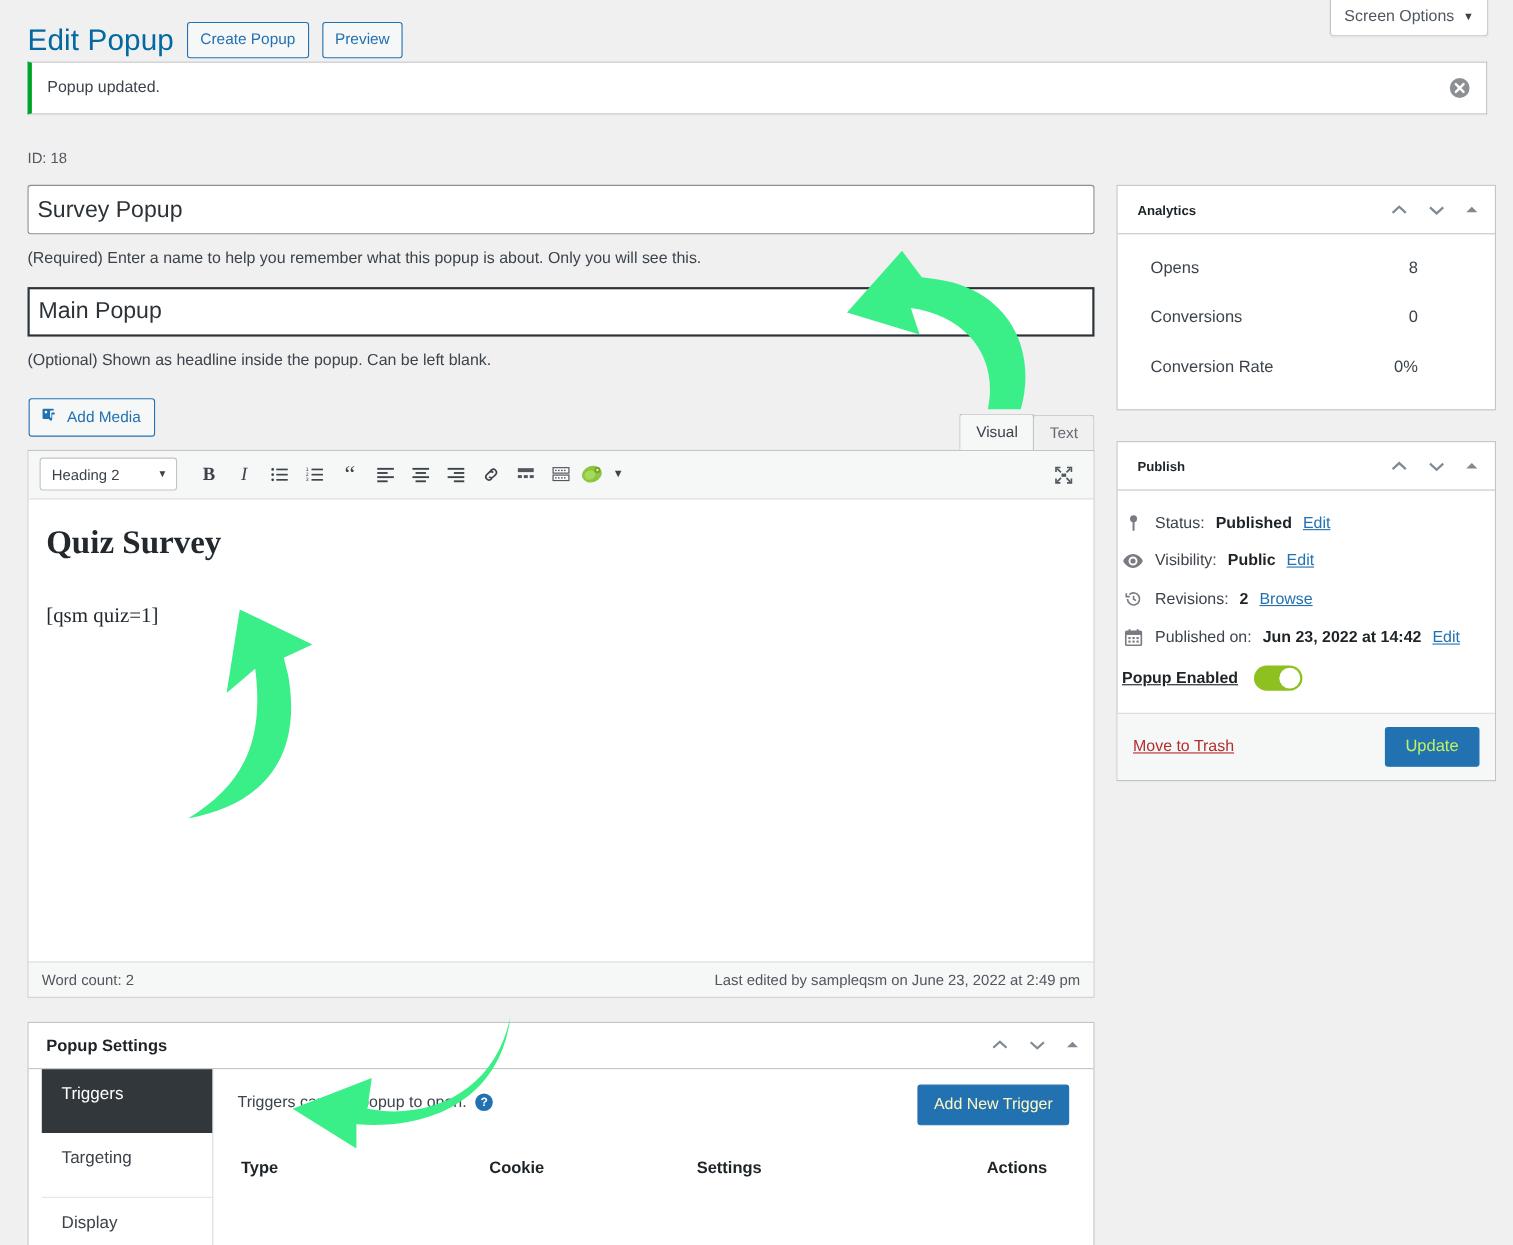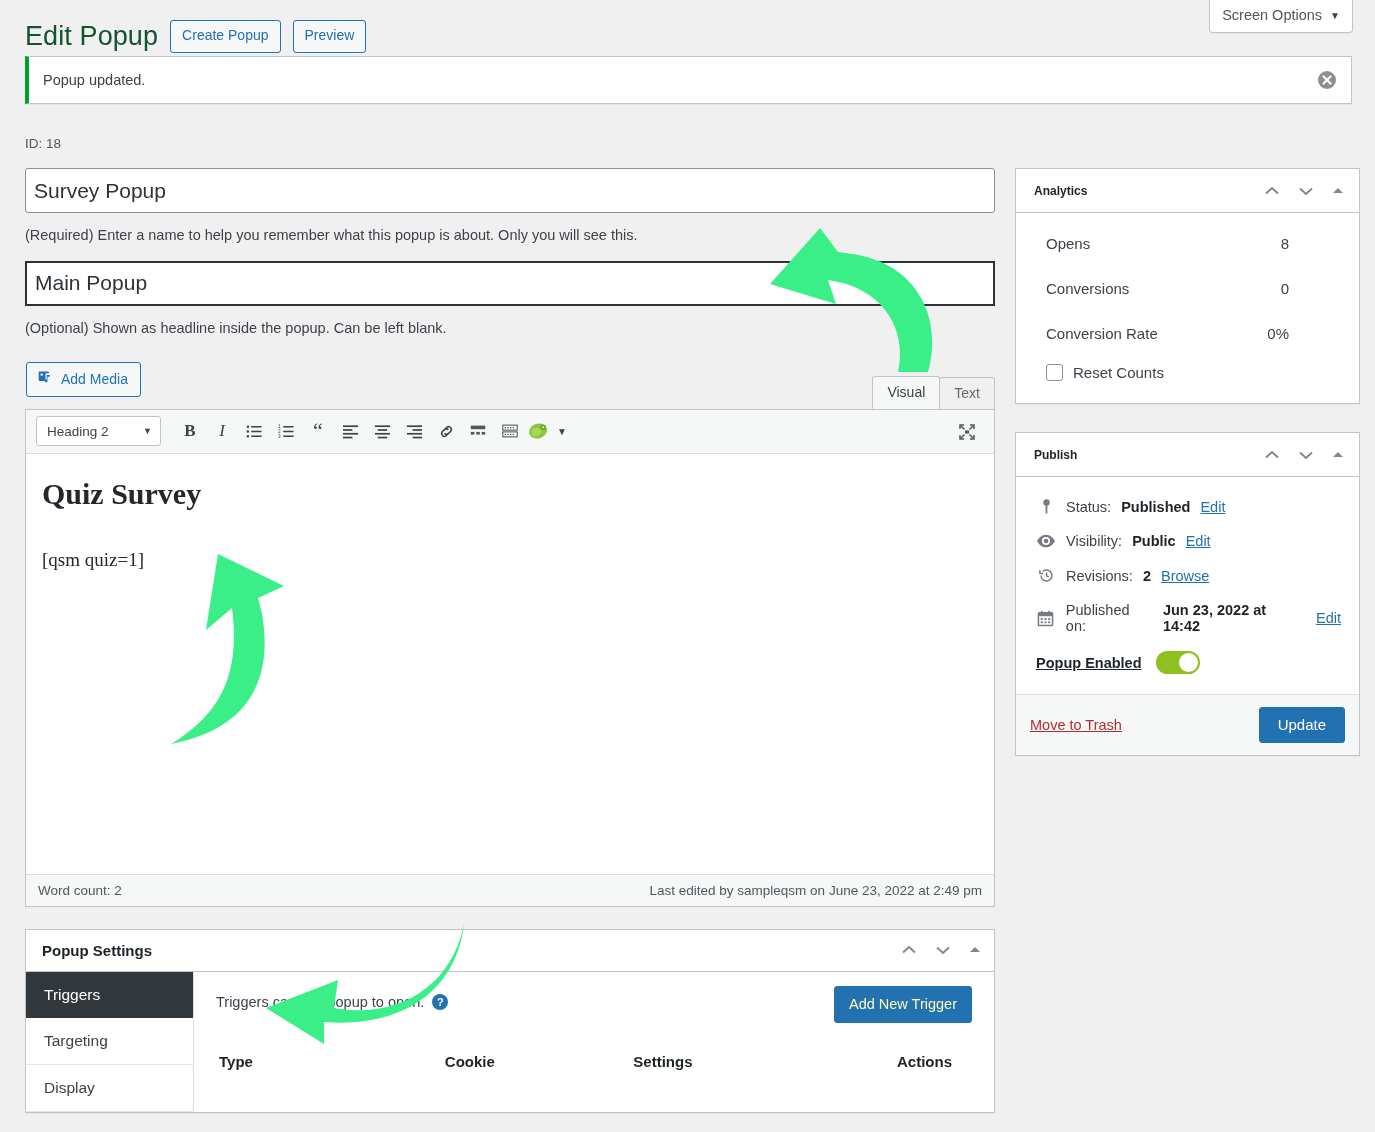--- a/index.html
+++ b/index.html
@@ -28,21 +28,21 @@
     cursor: pointer;
   }
   .screen-options .caret { font-size: 10px; color: #3c434a; }
 
   
   .head-row {
     position: absolute; left: 25px; top: 20px;
     display: flex; align-items: center; gap: 12px;
   }
   .page-title {
-    font-size: 27px; font-weight: 400; color: #14532d;
+    font-size: 27px; font-weight: 400; color: #0369a1;
     line-height: 1.2; margin: 0; letter-spacing: .1px;
   }
   .btn-secondary {
     background: #f6f7f7;
     border: 1px solid #2271b1;
     color: #2271b1;
     border-radius: 3px;
     font-size: 14px;
     padding: 5px 11px 6px 11px;
     line-height: 1.4;
@@ -178,22 +178,22 @@
     height: 42px; border-bottom: 1px solid #c3c4c7;
     display: flex; align-items: center; justify-content: space-between;
     padding: 0 12px 0 16px;
   }
   .mb-title { font-size: 15px; font-weight: bold; color: #1d2327; }
   .mb-ctrls { display: flex; align-items: center; gap: 16px; color: #787c82; }
   .mb-ctrls span { cursor: pointer; display: flex; align-items: center; }
   .mb-body { display: flex; min-height: 130px; }
   .mb-tabs { width: 168px; border-right: 1px solid #dcdcde; }
   .mb-tab {
-    font-size: 15.5px; padding: 14px 0 14px 18px; color: #3c434a;
-    border-bottom: 1px solid #e5e5e5; cursor: pointer;
+    font-size: 15.5px; padding: 14px 0 26px 18px; color: #3c434a;
+    border-bottom: 1px solid #e5e5e5; cursor: pointer; margin-left: 12px;
   }
   .mb-tab.active { background: #32373c; color: #fff; border-bottom: none; }
   .mb-panel { flex: 1; padding: 22px 22px 0 22px; position: relative; }
   .trig-desc { font-size: 14.5px; color: #3c434a; display: flex; align-items: center; gap: 8px; }
   .help-dot {
     width: 16px; height: 16px; border-radius: 50%;
     background: #2271b1; color: #fff; font-size: 11px; font-weight: bold;
     display: inline-flex; align-items: center; justify-content: center;
     cursor: pointer;
   }
@@ -259,21 +259,21 @@
     width: 19px; height: 19px; border-radius: 50%; background: #fff;
   }
   .pub-footer {
     background: #f6f7f7; border-top: 1px solid #dcdcde;
     display: flex; align-items: center; justify-content: space-between;
     padding: 12px 14px; 
     gap: 25px;
   }
   .trash { color: #b32d2e; text-decoration: underline; font-size: 14.5px; cursor: pointer; }
   .update-btn {
-    background: #2271b1; border: 1px solid #2271b1; color: #ffffff;
+    background: #2271b1; border: 1px solid #2271b1; color: #bef264;
     border-radius: 3px; font-size: 15px; padding: 8px 18px 9px 18px;
     cursor: pointer; font-family: "Liberation Sans", sans-serif;
   }
 
   
   .arrow { position: absolute; pointer-events: none; }
   #arrow1 { left: 758px; top: 224px; }
   #arrow2 { left: 166px; top: 552px; }
   #arrow3 { left: 252px; top: 922px; }
 </style>
@@ -531,24 +531,20 @@
           <span class="val">8</span>
         </div>
         <div class="stat-row">
           <span>Conversions</span>
           <span class="val">0</span>
         </div>
         <div class="stat-row">
           <span>Conversion Rate</span>
           <span class="val">0%</span>
         </div>
-        <div class="reset-row">
-          <span class="cbox"></span>
-          <span>Reset Counts</span>
-        </div>
       </div>
     </div>
 
     <div class="side-box">
       <div class="side-head">
         <span class="side-title">Publish</span>
         <span class="mb-ctrls">
           <span>
             <svg width="18" height="14" viewBox="0 0 18 14" fill="none" stroke="#7e8993" stroke-width="2">
                 <path d="M3 9.5 9 4l6 5.5"></path>
@@ -559,21 +555,21 @@
                 <path d="M3 4.5 9 10l6-5.5"></path>
               </svg>
           </span>
           <span>
             <svg width="14" height="12" viewBox="0 0 14 12">
                 <path d="M7 3 12 8H2z" fill="#7e8993"></path>
               </svg>
           </span>
         </span>
       </div>
-      <div class="side-body" style="padding:12px 18px 14px 16px;">
+      <div class="side-body" style="padding:12px 18px 14px 0;text-align:center;">
 
         <div class="pub-row">
           <span class="ic">
             <svg width="15" height="17" viewBox="0 0 15 17" fill="#787c82">
               <circle cx="7.5" cy="4.5" r="3.2"></circle>
                 <rect x="6.6" y="6.5" width="1.8" height="9"></rect>
             </svg>
           </span>
           <span>Status:</span>
           <b>Published</b>

